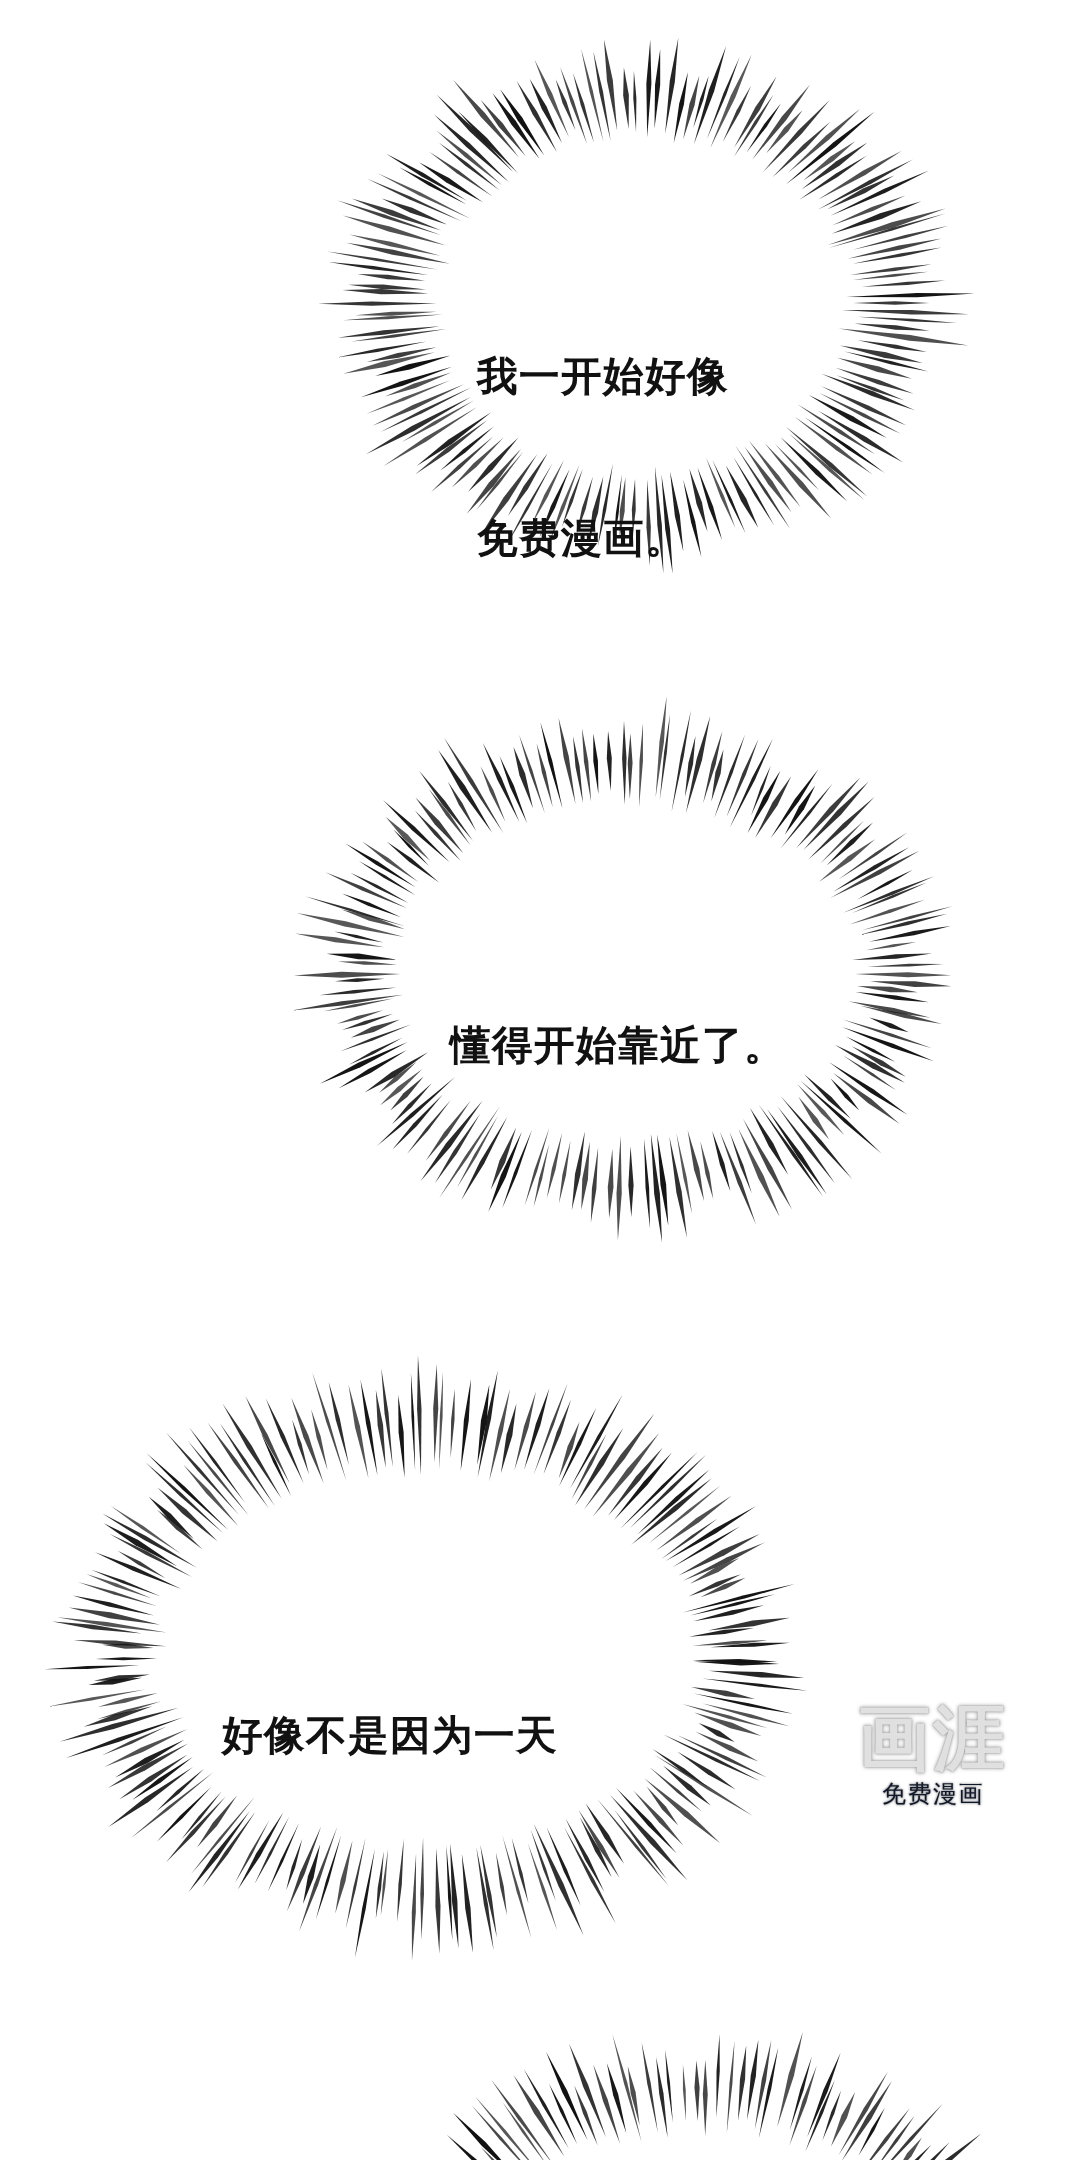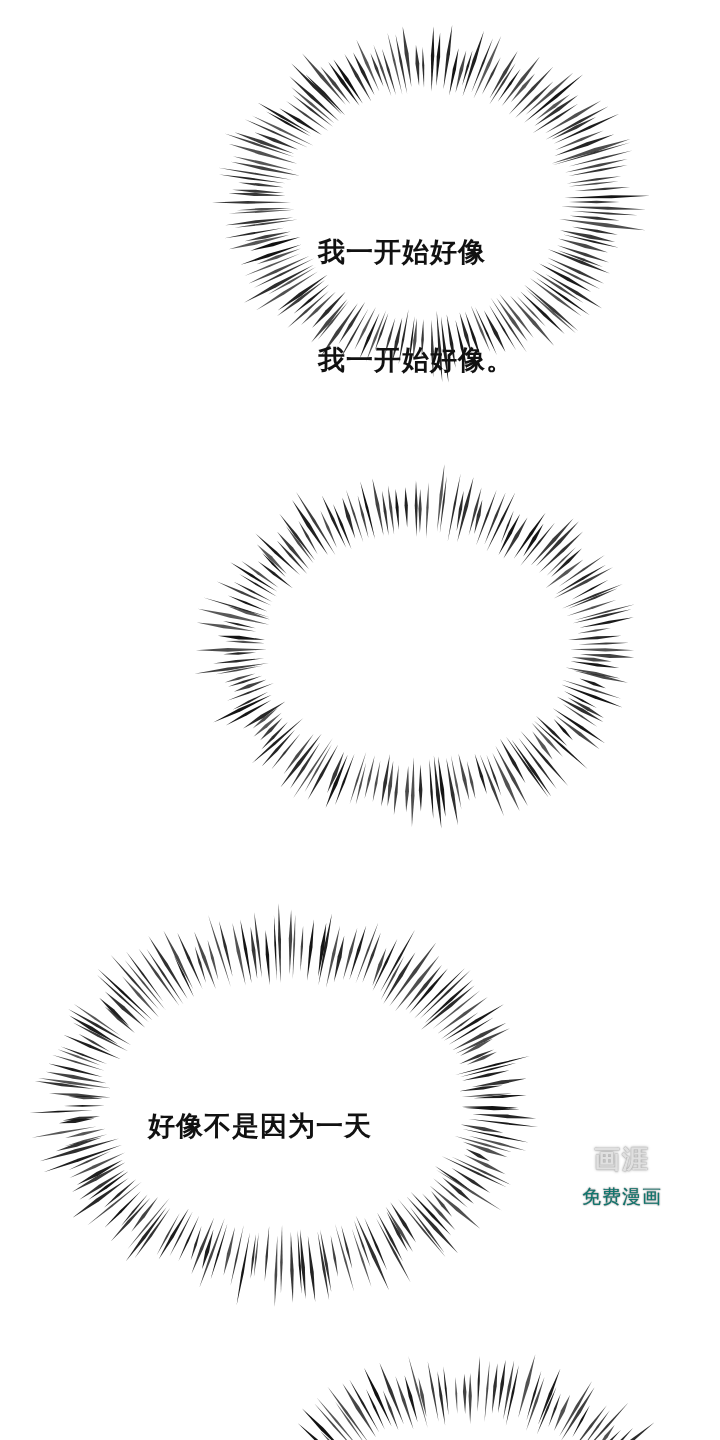--- a/index.html
+++ b/index.html
@@ -2,22 +2,22 @@
 <html><head>
 <meta charset="utf-8">
 <style>
   html, body { margin: 0; padding: 0; background: #ffffff; }
   body { width: 720px; height: 1440px; position: relative; overflow: hidden; font-family: "DejaVu Sans", "Liberation Sans", sans-serif; }
   .panel { position: absolute; left: 0; top: 0; width: 720px; height: 1440px; }
   svg.bursts { position: absolute; left: 0; top: 0; width: 720px; height: 1440px; }
   .bubble-text { position: absolute; color: #111111; font-weight: bold; font-size: 27px; line-height: 36px; white-space: pre; letter-spacing: 1px; }
   .bubble-text .line { display: block; }
   .watermark { position: absolute; left: 563px; top: 1135px; width: 118px; text-align: center; color: #d8d8d8; }
-  .watermark .logo { font-size: 26px; font-weight: bold; line-height: 48px; letter-spacing: 2px; color: #e0e0e0; text-shadow: 0 0 3px #9a9a9a, 0 0 1px #8a8a8a; }
-  .watermark .sub { font-size: 19px; line-height: 26px; color: #0f766e; text-shadow: 0 0 2px #8a8a8a, 0 0 1px #7a7a7a; letter-spacing: 1px; }
+  .watermark .logo { font-size: 48px; font-weight: bold; line-height: 48px; letter-spacing: 2px; color: #e0e0e0; text-shadow: 0 0 3px #9a9a9a, 0 0 1px #8a8a8a; }
+  .watermark .sub { font-size: 16px; line-height: 26px; color: #0f172a; text-shadow: 0 0 2px #8a8a8a, 0 0 1px #7a7a7a; letter-spacing: 1px; }
 </style>
 </head>
 <body>
 
 <div class="panel">
   <svg class="bursts" xmlns="http://www.w3.org/2000/svg" viewBox="0 0 720 1440">
     <g id="burst-layer">
         <g>
           <polygon points="568.8829015828974,201.96685456895815 596.7268458626389,203.12872920982628 619.5077588863516,201.95503594794164 596.7263003369554,200.79197944497187" fill="#111111" opacity="0.83"></polygon>
           <polygon points="561.1264092067506,206.58606178612376 607.7219122954665,209.73208913542328 645.9419218509386,209.49255852894248 607.8279700266415,206.63718085392486" fill="#111111" opacity="0.82"></polygon>
@@ -654,27 +654,28 @@
           <polygon points="632.5883293727616,1526.3859268522353 661.8244555849435,1523.0717994093368 685.3125452329105,1517.7273795730794 661.3488406067434,1520.175652288062" fill="#111111" opacity="0.83"></polygon>
           <polygon points="637.9232728653755,1529.1528115687938 674.5789684599963,1525.4936935317523 704.3149328437878,1520.534911875093 674.2984032470081,1523.3322399427643" fill="#111111" opacity="0.70"></polygon>
           <polygon points="640.5777288563257,1533.2779556189319 667.6620391917836,1531.81835863027 689.5865710972555,1528.3047742284448 667.4031449858905,1529.267053078058" fill="#111111" opacity="0.98"></polygon>
           <polygon points="632.6905206700118,1539.7109155305 666.2679776716102,1539.142382673322 693.6626109544782,1536.9551652058185 666.1823629813264,1537.2481230305286" fill="#111111" opacity="0.97"></polygon>
         </g>
       </g>
   </svg>
 
   <div class="bubble-text" id="bubble-1-text" style="left:318px; top:162px;">
     <span class="line">我一开始好像</span>
-    <span class="line">我一开始好像。</span>
+    <span class="line">免费漫画。</span>
   </div>
 
   <div class="bubble-text" id="bubble-2-text" style="left:300px; top:608px;">
+    <span class="line">懂得开始靠近了。</span>
   </div>
 
-  <div class="bubble-text" id="bubble-3-text" style="left:148px; top:1036px;">
+  <div class="bubble-text" id="bubble-3-text" style="left:148px; top:1068px;">
     <span class="line">好像不是因为一天</span>
   </div>
 
   <div class="watermark">
     <div class="logo">画涯</div>
     <div class="sub">免费漫画</div>
   </div>
 </div>
 
 </body></html>

